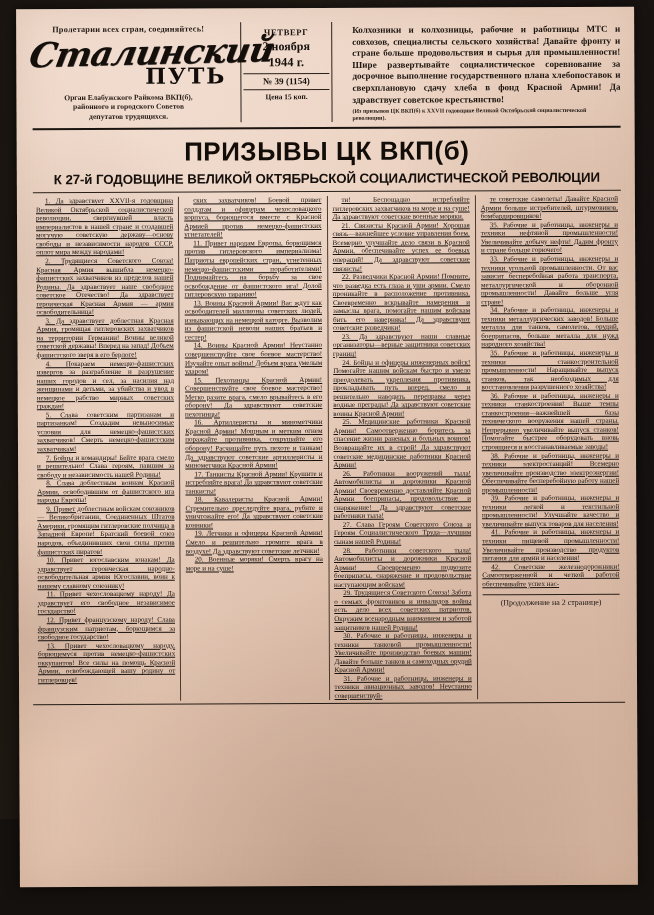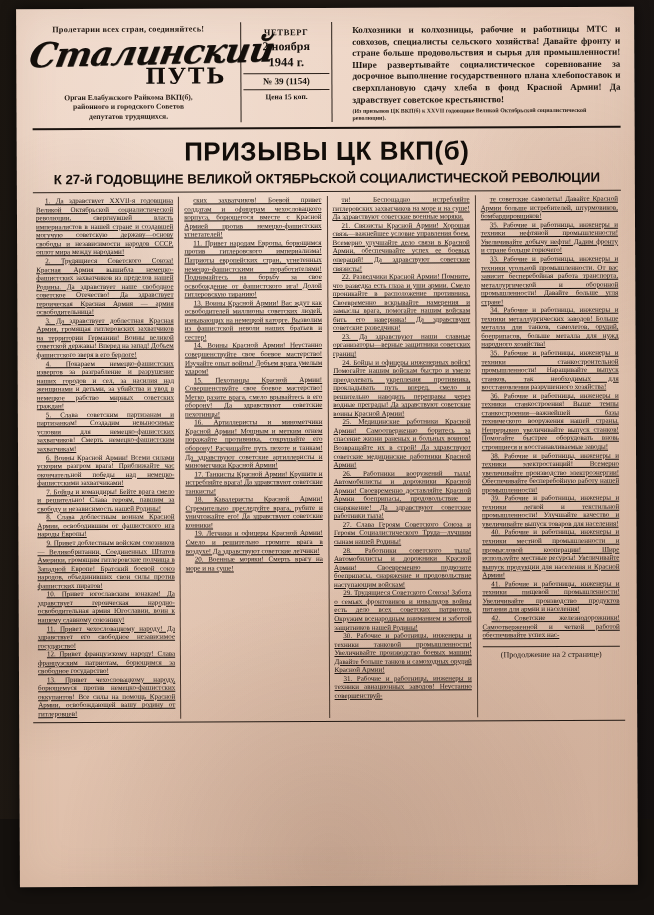--- a/index.html
+++ b/index.html
@@ -149,21 +149,20 @@
       <div class="subhead">К 27-й ГОДОВЩИНЕ ВЕЛИКОЙ ОКТЯБРЬСКОЙ СОЦИАЛИСТИЧЕСКОЙ РЕВОЛЮЦИИ</div>
       <div class="rule-head"></div>
 
       <div class="cols">
         <div class="col">
             <p>1. Да здравствует XXVII-я годовщина Великой Октябрьской социалистической революции, свергнувшей власть империалистов в нашей стране и создавшей могучую советскую державу—основу свободы и независимости народов СССР, оплот мира между народами!</p>
             <p>2. Трудящиеся Советского Союза! Красная Армия вышибла немецко-фашистских захватчиков из пределов нашей Родины. Да здравствует наше свободное советское Отечество! Да здравствует героическая Красная Армия — армия освободительница!</p>
             <p>3. Да здравствует доблестная Красная Армия, громящая гитлеровских захватчиков на территории Германии! Воины великой советской державы! Вперед на запад! Добьем фашистского зверя в его берлоге!</p>
             <p>4. Покараем немецко-фашистских извергов за разграбление и разрушение наших городов и сел, за насилия над женщинами и детьми, за убийства и увод в немецкое рабство мирных советских граждан!</p>
             <p>5. Слава советским партизанам и партизанкам! Создадим невыносимые условия для немецко-фашистских захватчиков! Смерть немецко-фашистским захватчикам!</p>
-            <p>6. Воины Красной Армии! Всеми силами ускорим разгром врага! Приближайте час окончательной победы над немецко-фашистскими захватчиками!</p>
             <p>7. Бойцы и командиры! Бейте врага смело и решительно! Слава героям, павшим за свободу и независимость нашей Родины!</p>
             <p>8. Слава доблестным воинам Красной Армии, освободившим от фашистского ига народы Европы!</p>
             <p>9. Привет доблестным войскам союзников — Великобритании, Соединенных Штатов Америки, громящим гитлеровские полчища в Западной Европе! Братский боевой союз народов, объединивших свои силы против фашистских пиратов!</p>
             <p>10. Привет югославским юнакам! Да здравствует героическая народно-освободительная армия Югославии, воин к нашему славному союзнику!</p>
             <p>11. Привет чехословацкому народу! Да здравствует его свободное независимое государство!</p>
             <p>12. Привет французскому народу! Слава французским патриотам, борющимся за свободное государство!</p>
             <p>13. Привет чехословацкому народу, борющемуся против немецко-фашистских оккупантов! Все силы на помощь Красной Армии, освобождающей вашу родину от гитлеровцев!</p>
           </div>
         <div class="col">
             <p>ских захватчиков! Боевой привет солдатам и офицерам чехословацкого корпуса, борющегося вместе с Красной Армией против немецко-фашистских угнетателей!</p>
@@ -193,21 +192,20 @@
           </div>
         <div class="col">
           <p>те советские самолеты! Давайте Красной Армии больше истребителей, штурмовиков, бомбардировщиков!</p>
             <p>35. Рабочие и работницы, инженеры и техники нефтяной промышленности! Увеличивайте добычу нефти! Дадим фронту и стране больше горючего!</p>
             <p>33. Рабочие и работницы, инженеры и техники угольной промышленности. От вас зависит бесперебойная работа транспорта, металлургической и оборонной промышленности! Давайте больше угля стране!</p>
             <p>34. Рабочие и работницы, инженеры и техники металлургических заводов! Больше металла для танков, самолетов, орудий, боеприпасов, больше металла для нужд народного хозяйства!</p>
             <p>35. Рабочие и работницы, инженеры и техники станкостроительной промышленности! Наращивайте выпуск станков, так необходимых для восстановления разрушенного хозяйства!</p>
             <p>36. Рабочие и работницы, инженеры и техники станкостроения! Выше темпы станкостроения—важнейшей базы технического вооружения нашей страны. Непрерывно увеличивайте выпуск станков! Помогайте быстрее оборудовать вновь строящиеся и восстанавливаемые заводы!</p>
             <p>38. Рабочие и работницы, инженеры и техники электростанций! Всемерно увеличивайте производство электроэнергии! Обеспечивайте бесперебойную работу нашей промышленности!</p>
             <p>39. Рабочие и работницы, инженеры и техники легкой и текстильной промышленности! Улучшайте качество и увеличивайте выпуск товаров для населения!</p>
-            <p>40. Рабочие и работницы, инженеры и техники местной промышленности и промысловой кооперации! Шире используйте местные ресурсы! Увеличивайте выпуск продукции для населения и Красной Армии!</p>
             <p>41. Рабочие и работницы, инженеры и техники пищевой промышленности! Увеличивайте производство продуктов питания для армии и населения!</p>
             <p>42. Советские железнодорожники! Самоотверженной и четкой работой обеспечивайте успех нас-</p>
             <div class="footnote">(Продолжение на 2 странице)</div>
         </div>
       </div>
 
       <div class="tailbar"></div>
     </div>
   </div>
 </div>

